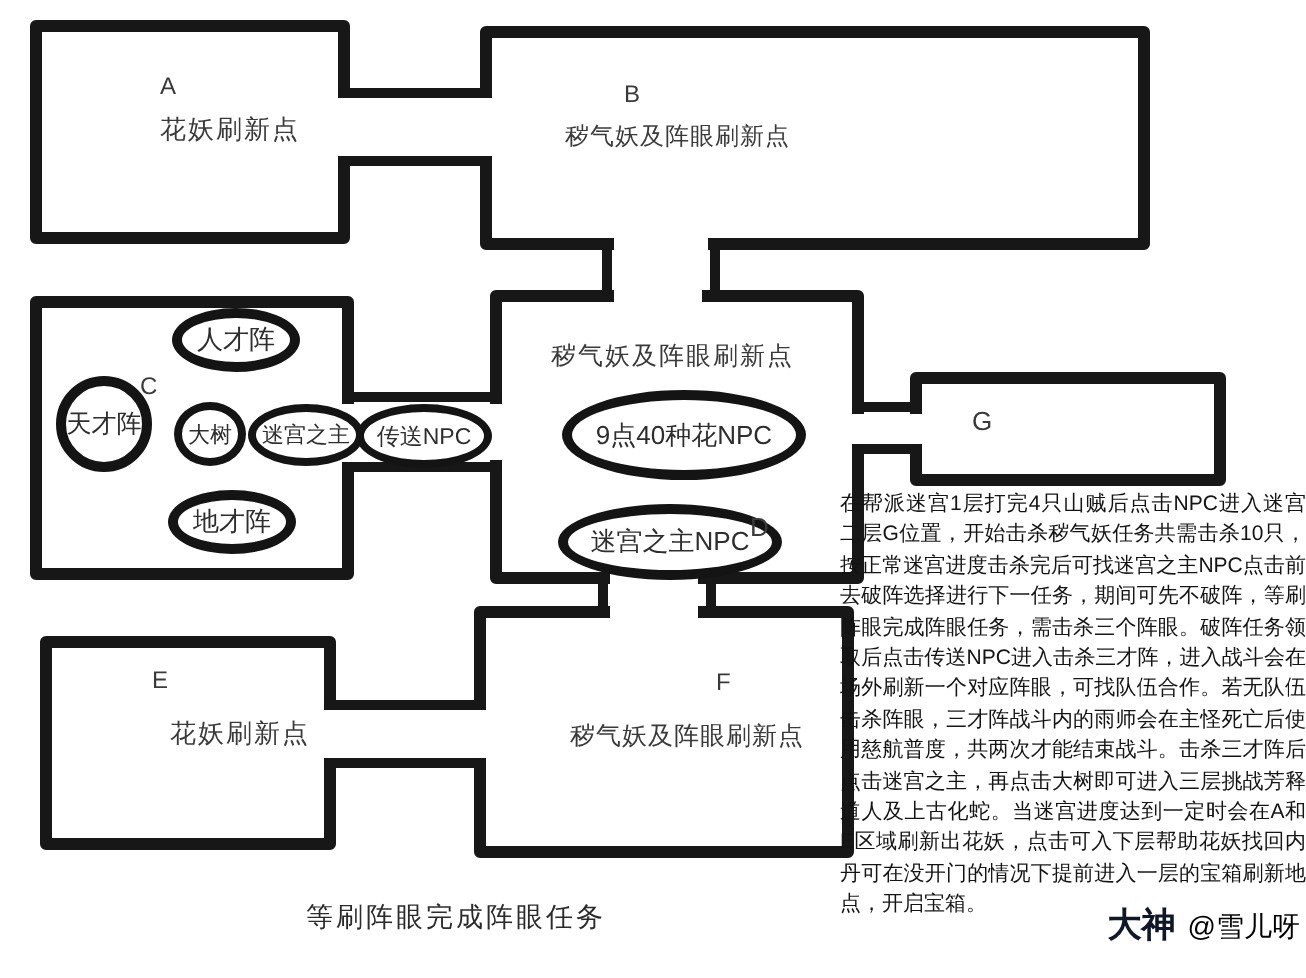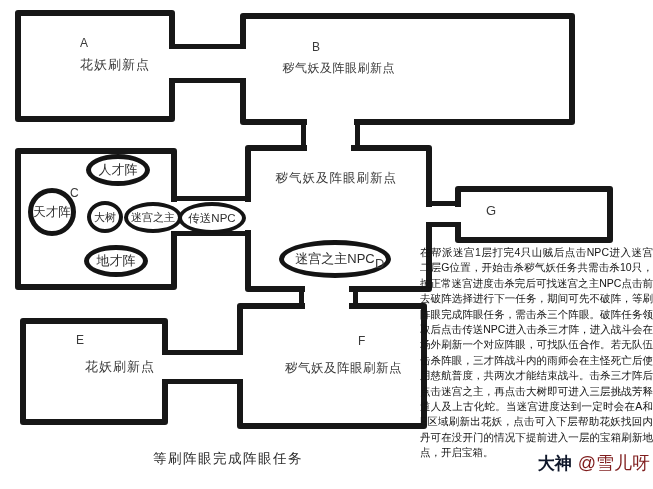--- a/index.html
+++ b/index.html
@@ -28,21 +28,21 @@
   }
   .caption{
     position:absolute;left:128px;top:450px;width:200px;text-align:center;z-index:5;
     font-size:13.5px;letter-spacing:1.5px;color:#2b2b2b;
   }
   .watermark{
     position:absolute;left:520px;top:451px;width:130px;z-index:5;
     display:flex;align-items:baseline;justify-content:flex-end;gap:6px;
   }
   .wm-brand{font-size:17px;font-weight:bold;color:#0f172a;}
-  .wm-handle{font-size:18px;color:#7f1d1d;}
+  .wm-handle{font-size:14px;color:#000000;}
 </style>
 </head>
 <body>
 
 <div id="canvas">
 
   <div class="room" style="left:15px;top:10px;width:160px;height:112px;"></div>
   <div class="room" style="left:240px;top:13px;width:335px;height:112px;"></div>
   <div class="room" style="left:15px;top:148px;width:162px;height:142px;"></div>
   <div class="room" style="left:245px;top:145px;width:187px;height:147px;"></div>
@@ -95,21 +95,22 @@
 
   <div class="lbl room-letter" style="left:486px;top:203px;font-size:13px;">G</div>
 
   <div class="oval" style="left:86px;top:154px;width:64px;height:32px;font-size:13px;">人才阵</div>
   <div class="oval" style="left:28px;top:188px;width:48px;height:48px;font-size:12.5px;">天才阵</div>
   <div class="oval thin" style="left:87px;top:201px;width:36px;height:32px;font-size:11px;">大树</div>
   <div class="oval thin" style="left:178px;top:202px;width:68px;height:32px;font-size:11.5px;">传送NPC</div>
   <div class="oval thin" style="left:124px;top:202px;width:58px;height:31px;font-size:11px;">迷宫之主</div>
   <div class="oval" style="left:84px;top:245px;width:64px;height:32px;font-size:13px;">地才阵</div>
 
-  <div class="oval" style="left:279px;top:240px;width:112px;height:38px;font-size:13px;">迷宫之主NPC</div>
+  <div class="oval" style="left:281px;top:195px;width:122px;height:45px;font-size:13px;">9点40种花NPC</div>
+  <div class="oval" style="left:279px;top:252px;width:112px;height:38px;font-size:13px;">迷宫之主NPC</div>
 
   <div class="notes">在帮派迷宫1层打完4只山贼后点击NPC进入迷宫二层G位置，开始击杀秽气妖任务共需击杀10只，按正常迷宫进度击杀完后可找迷宫之主NPC点击前去破阵选择进行下一任务，期间可先不破阵，等刷阵眼完成阵眼任务，需击杀三个阵眼。破阵任务领取后点击传送NPC进入击杀三才阵，进入战斗会在场外刷新一个对应阵眼，可找队伍合作。若无队伍击杀阵眼，三才阵战斗内的雨师会在主怪死亡后使用慈航普度，共两次才能结束战斗。击杀三才阵后点击迷宫之主，再点击大树即可进入三层挑战芳释道人及上古化蛇。当迷宫进度达到一定时会在A和E区域刷新出花妖，点击可入下层帮助花妖找回内丹可在没开门的情况下提前进入一层的宝箱刷新地点，开启宝箱。</div>
 
   <div class="caption">等刷阵眼完成阵眼任务</div>
 
   <div class="watermark">
     <span class="wm-brand">大神</span>
     <span class="wm-handle">@雪儿呀</span>
   </div>
 

